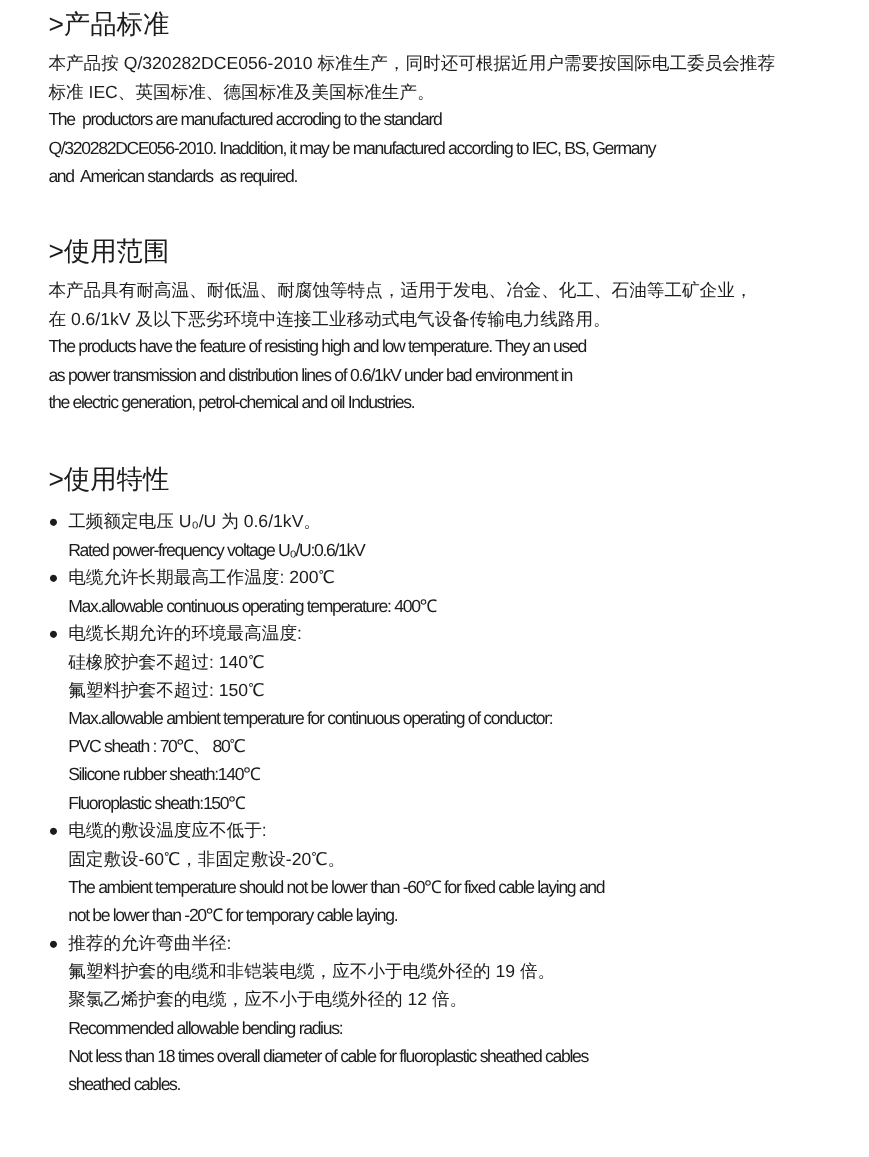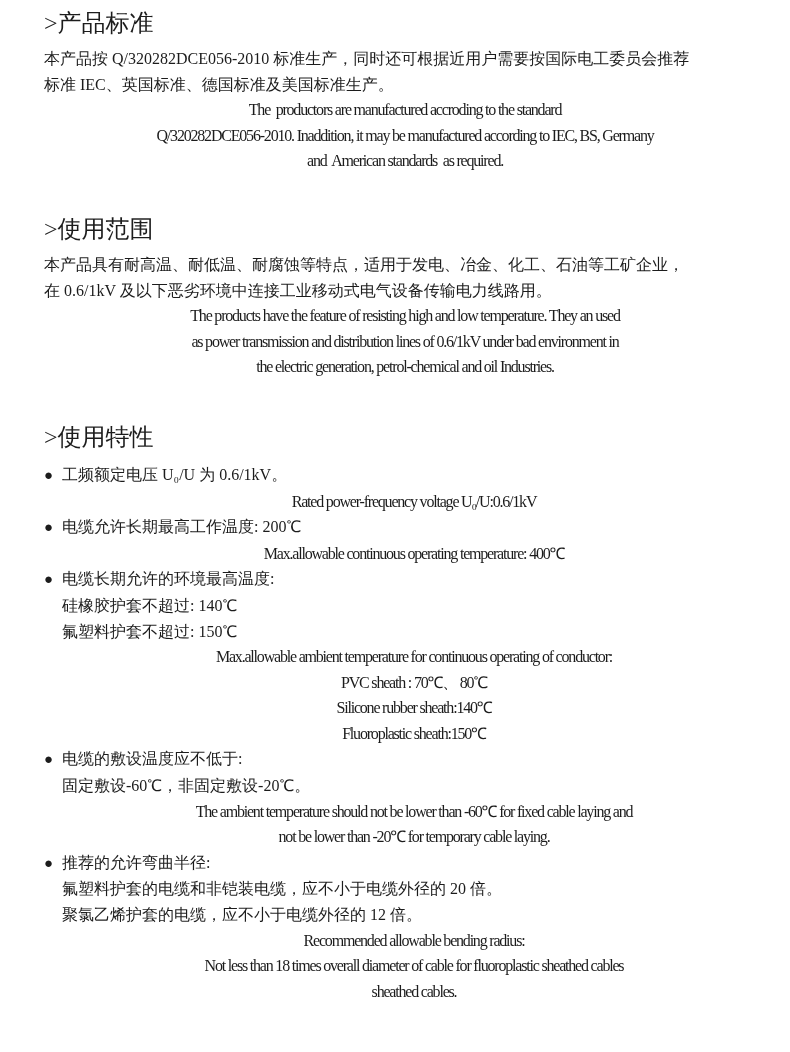--- a/index.html
+++ b/index.html
@@ -7,21 +7,21 @@
     padding: 0;
     background: #ffffff;
   }
   .page {
     position: relative;
     width: 790px;
     height: 1052px;
     background: #ffffff;
     color: #1c1c1c;
     overflow: hidden;
-    font-family: Liberation Serif, serif;
+    font-family: Liberation Sans, sans-serif;
   }
   .doc {
     padding: 6px 24px 0 44px;
   }
   .sec-heading {
     margin: 0;
     font-size: 24px;
     font-weight: 400;
     line-height: 34px;
     white-space: pre;
@@ -31,21 +31,21 @@
   }
   .list { margin-top: 8px; }
   .sec-scope { margin-top: 38px; }
   .sec-char  { margin-top: 40px; }
   .line {
     font-size: 16px;
     line-height: 25.6px;
     min-height: 25.6px;
     white-space: pre;
   }
-  .en { letter-spacing: -1.2px; text-align: center; }
+  .en { letter-spacing: -1.2px; }
   .marker {
     display: inline-block;
     width: 18px;
     font-size: 15px;
   }
   .sub { padding-left: 18px; }
 </style>
 </head>
 <body>
 
@@ -91,21 +91,21 @@
         <div class="line sub en">PVC sheath : 70℃、 80℃</div>
         <div class="line sub en">Silicone rubber sheath:140℃</div>
         <div class="line sub en">Fluoroplastic sheath:150℃</div>
 
         <div class="line bullet"><span class="marker">●</span><span>电缆的敷设温度应不低于:</span></div>
         <div class="line sub zh">固定敷设-60℃，非固定敷设-20℃。</div>
         <div class="line sub en">The ambient temperature should not be lower than -60℃ for fixed cable laying and</div>
         <div class="line sub en">not be lower than -20℃ for temporary cable laying.</div>
 
         <div class="line bullet"><span class="marker">●</span><span>推荐的允许弯曲半径:</span></div>
-        <div class="line sub zh">氟塑料护套的电缆和非铠装电缆，应不小于电缆外径的 20 倍。</div>
+        <div class="line sub zh">氟塑料护套的电缆和非铠装电缆，应不小于电缆外径的 19 倍。</div>
         <div class="line sub zh">聚氯乙烯护套的电缆，应不小于电缆外径的 12 倍。</div>
         <div class="line sub en">Recommended allowable bending radius:</div>
         <div class="line sub en">Not less than 18 times overall diameter of cable for fluoroplastic sheathed cables</div>
         <div class="line sub en">sheathed cables.</div>
 
       </div>
     </section>
 
   </div>
 </div>

